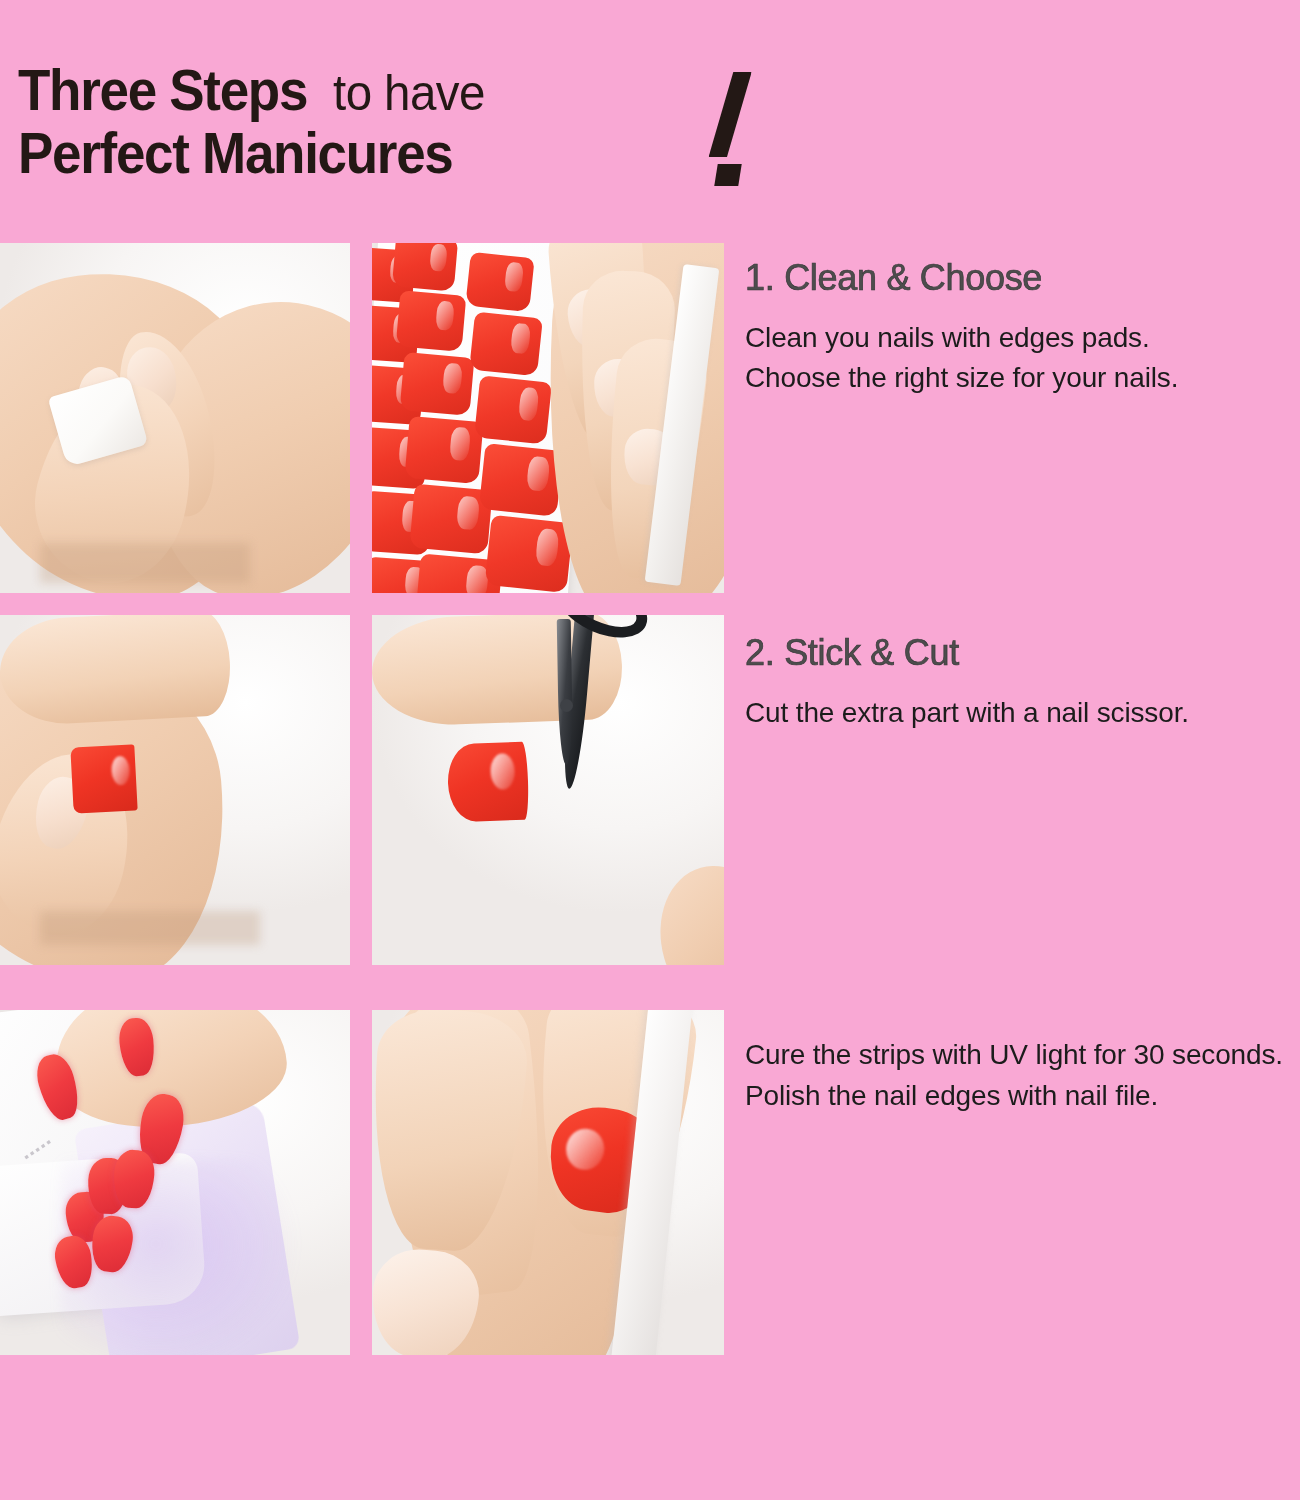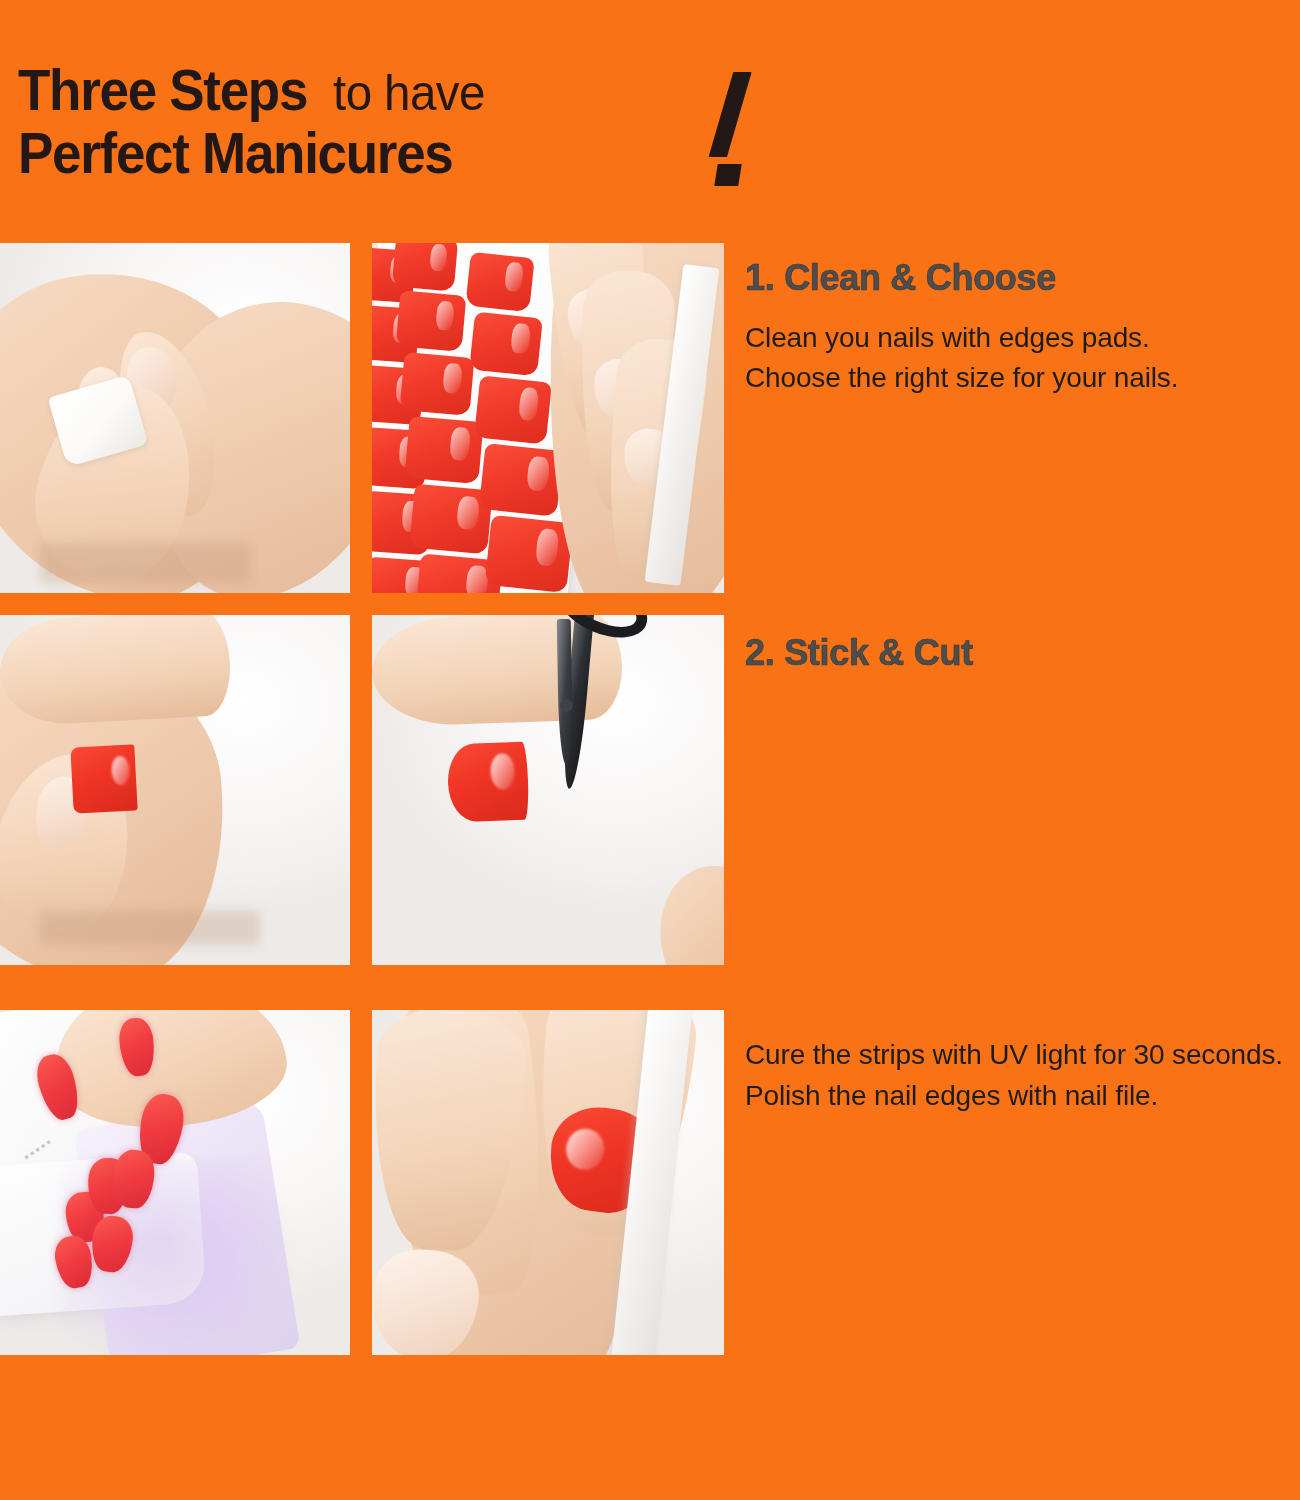--- a/index.html
+++ b/index.html
@@ -5,21 +5,21 @@
 <style>
   * { margin:0; padding:0; box-sizing:border-box; }
 
   html, body {
     width:1300px; height:1500px;
     background:#ffffff;
     font-family:"Liberation Sans", sans-serif;
     overflow:hidden;
   }
 
-  .page { position:relative; width:1300px; height:1500px; background:#f97316; }
+  .page { position:relative; width:1300px; height:1500px; background:#f9a8d4; }
 
   
   .title-block {
     position:absolute; left:18px; top:62px;
     width:760px; height:145px;
   }
   .title-line { white-space:nowrap; line-height:1.0; }
   .title-line1 { position:absolute; left:0; top:0; }
   .title-line2 { position:absolute; left:0; top:63px; }
 
@@ -283,21 +283,21 @@
 
   
   .steps { position:absolute; left:745px; top:243px; width:550px; }
   .step { position:absolute; left:0; width:552px; }
   .step-1 { top:15px; }
   .step-2 { top:390px; }
   .step-3 { top:772px; }
 
   .step-heading {
     font-family:"Liberation Sans", sans-serif;
-    font-weight:bold;
+    font-weight:normal;
     font-size:36px;
     letter-spacing:-0.3px;
     color:#4d4d4d;
     -webkit-text-stroke:0.7px #3a3a3a;
     white-space:nowrap;
     line-height:1.1;
   }
   .step-body {
     margin-top:20px;
     font-family:"Liberation Sans", sans-serif;
@@ -480,20 +480,21 @@
       <div class="step-heading">1. Clean &amp; Choose</div>
       <div class="step-body">
         <p>Clean you nails with edges pads.</p>
         <p>Choose the right size for your nails.</p>
       </div>
     </div>
 
     <div class="step step-2">
       <div class="step-heading">2. Stick &amp; Cut</div>
       <div class="step-body">
+        <p>Cut the extra part with a nail scissor.</p>
       </div>
     </div>
 
     <div class="step step-3">
       <div class="step-body">
         <p>Cure the strips with UV light for 30 seconds.</p>
         <p>Polish the nail edges with nail file.</p>
       </div>
     </div>
 

